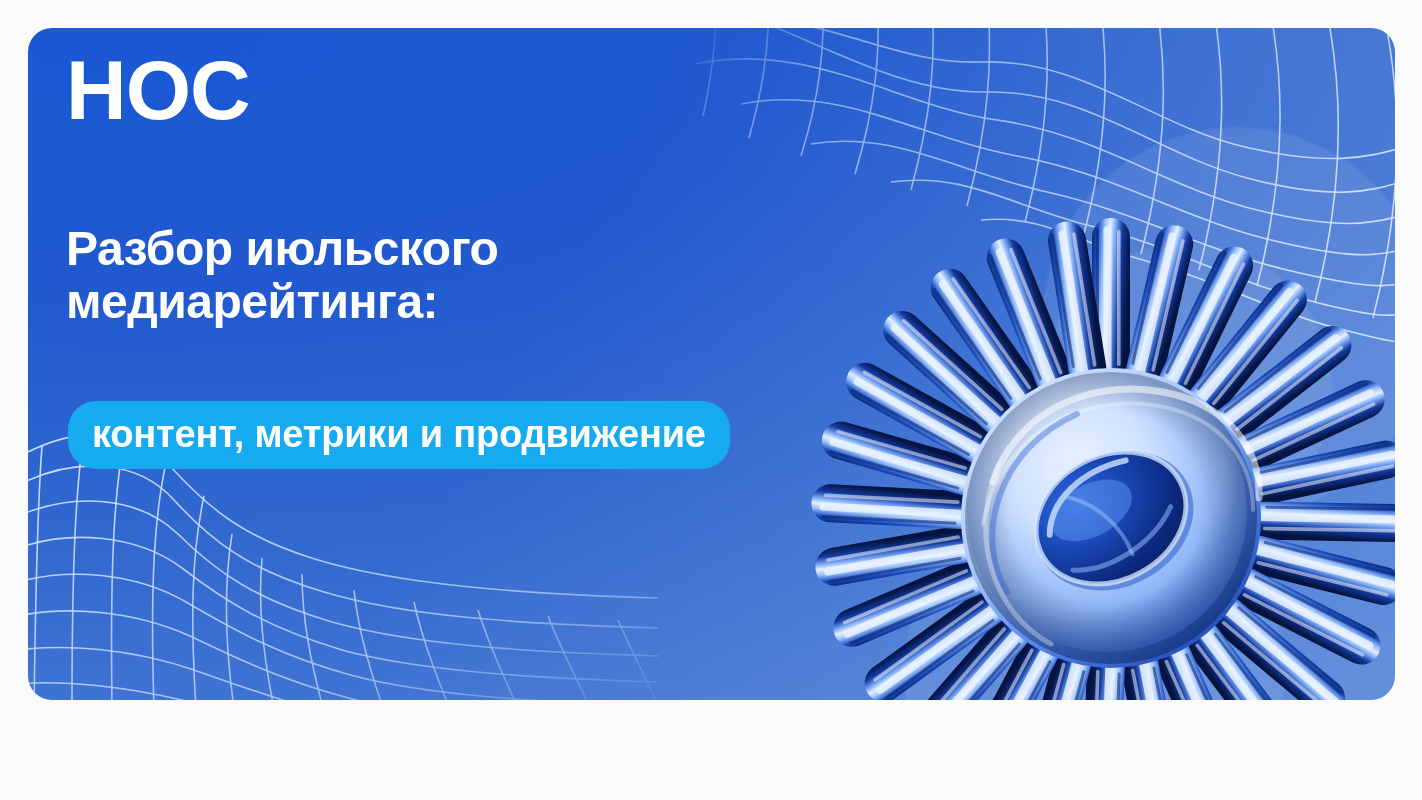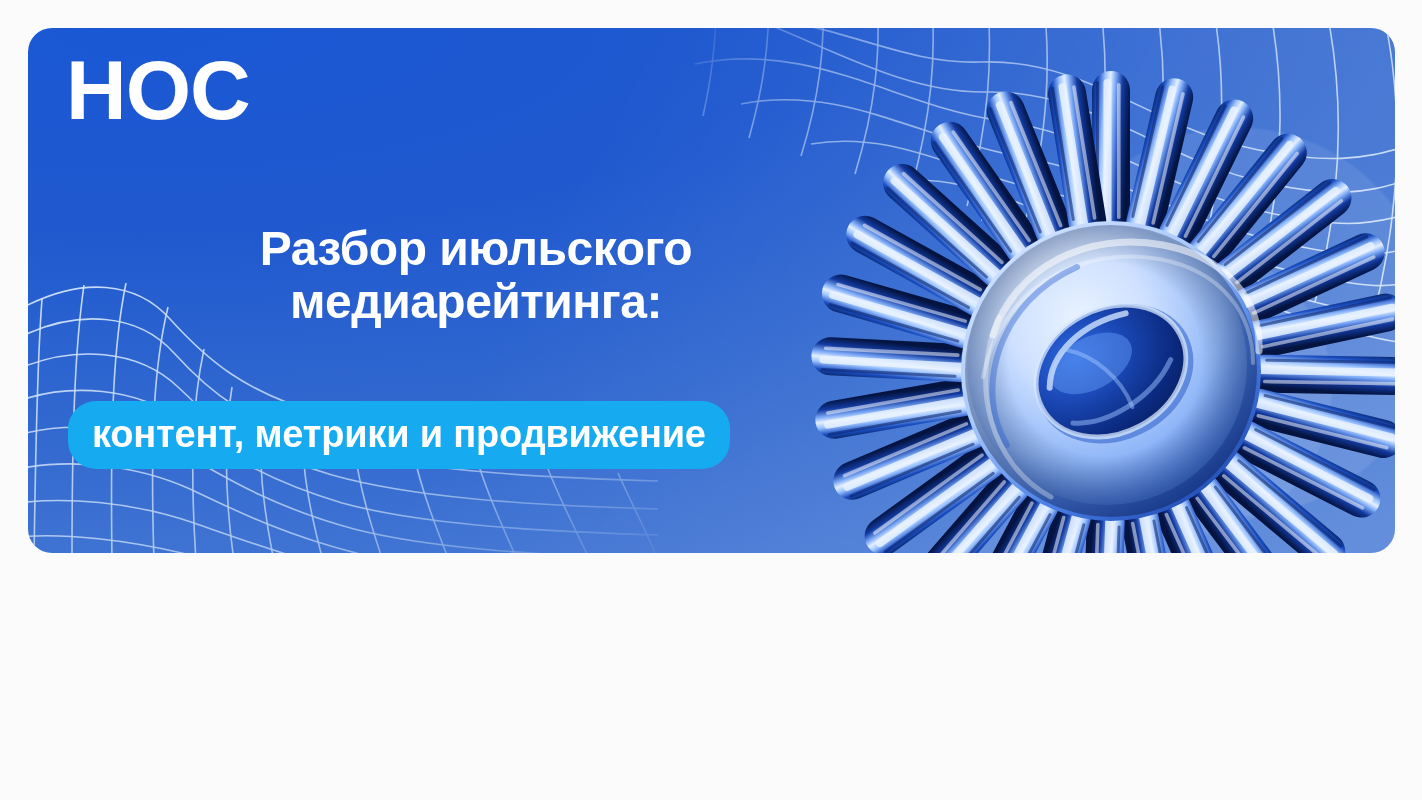--- a/index.html
+++ b/index.html
@@ -22,26 +22,25 @@
     width: 1422px;
     height: 800px;
     background: #fbfbfc;
   }
 
   #banner-card {
     position: absolute;
     left: 28px;
     top: 28px;
     width: 1367px;
-    height: 525px;
+    height: 672px;
     border-radius: 24px;
     overflow: hidden;
     background:
       radial-gradient(150% 120% at 8% 0%, #1a58d4 0%, #2059cf 32%, #3168cf 62%, #4a7cd6 100%);
-    text-align: center;
   }
 
   
   .card-sheen {
     position: absolute;
     inset: 0;
     background: linear-gradient(118deg, rgba(255,255,255,0) 38%, rgba(255,255,255,0.10) 72%, rgba(255,255,255,0.14) 100%);
     pointer-events: none;
   }
 

